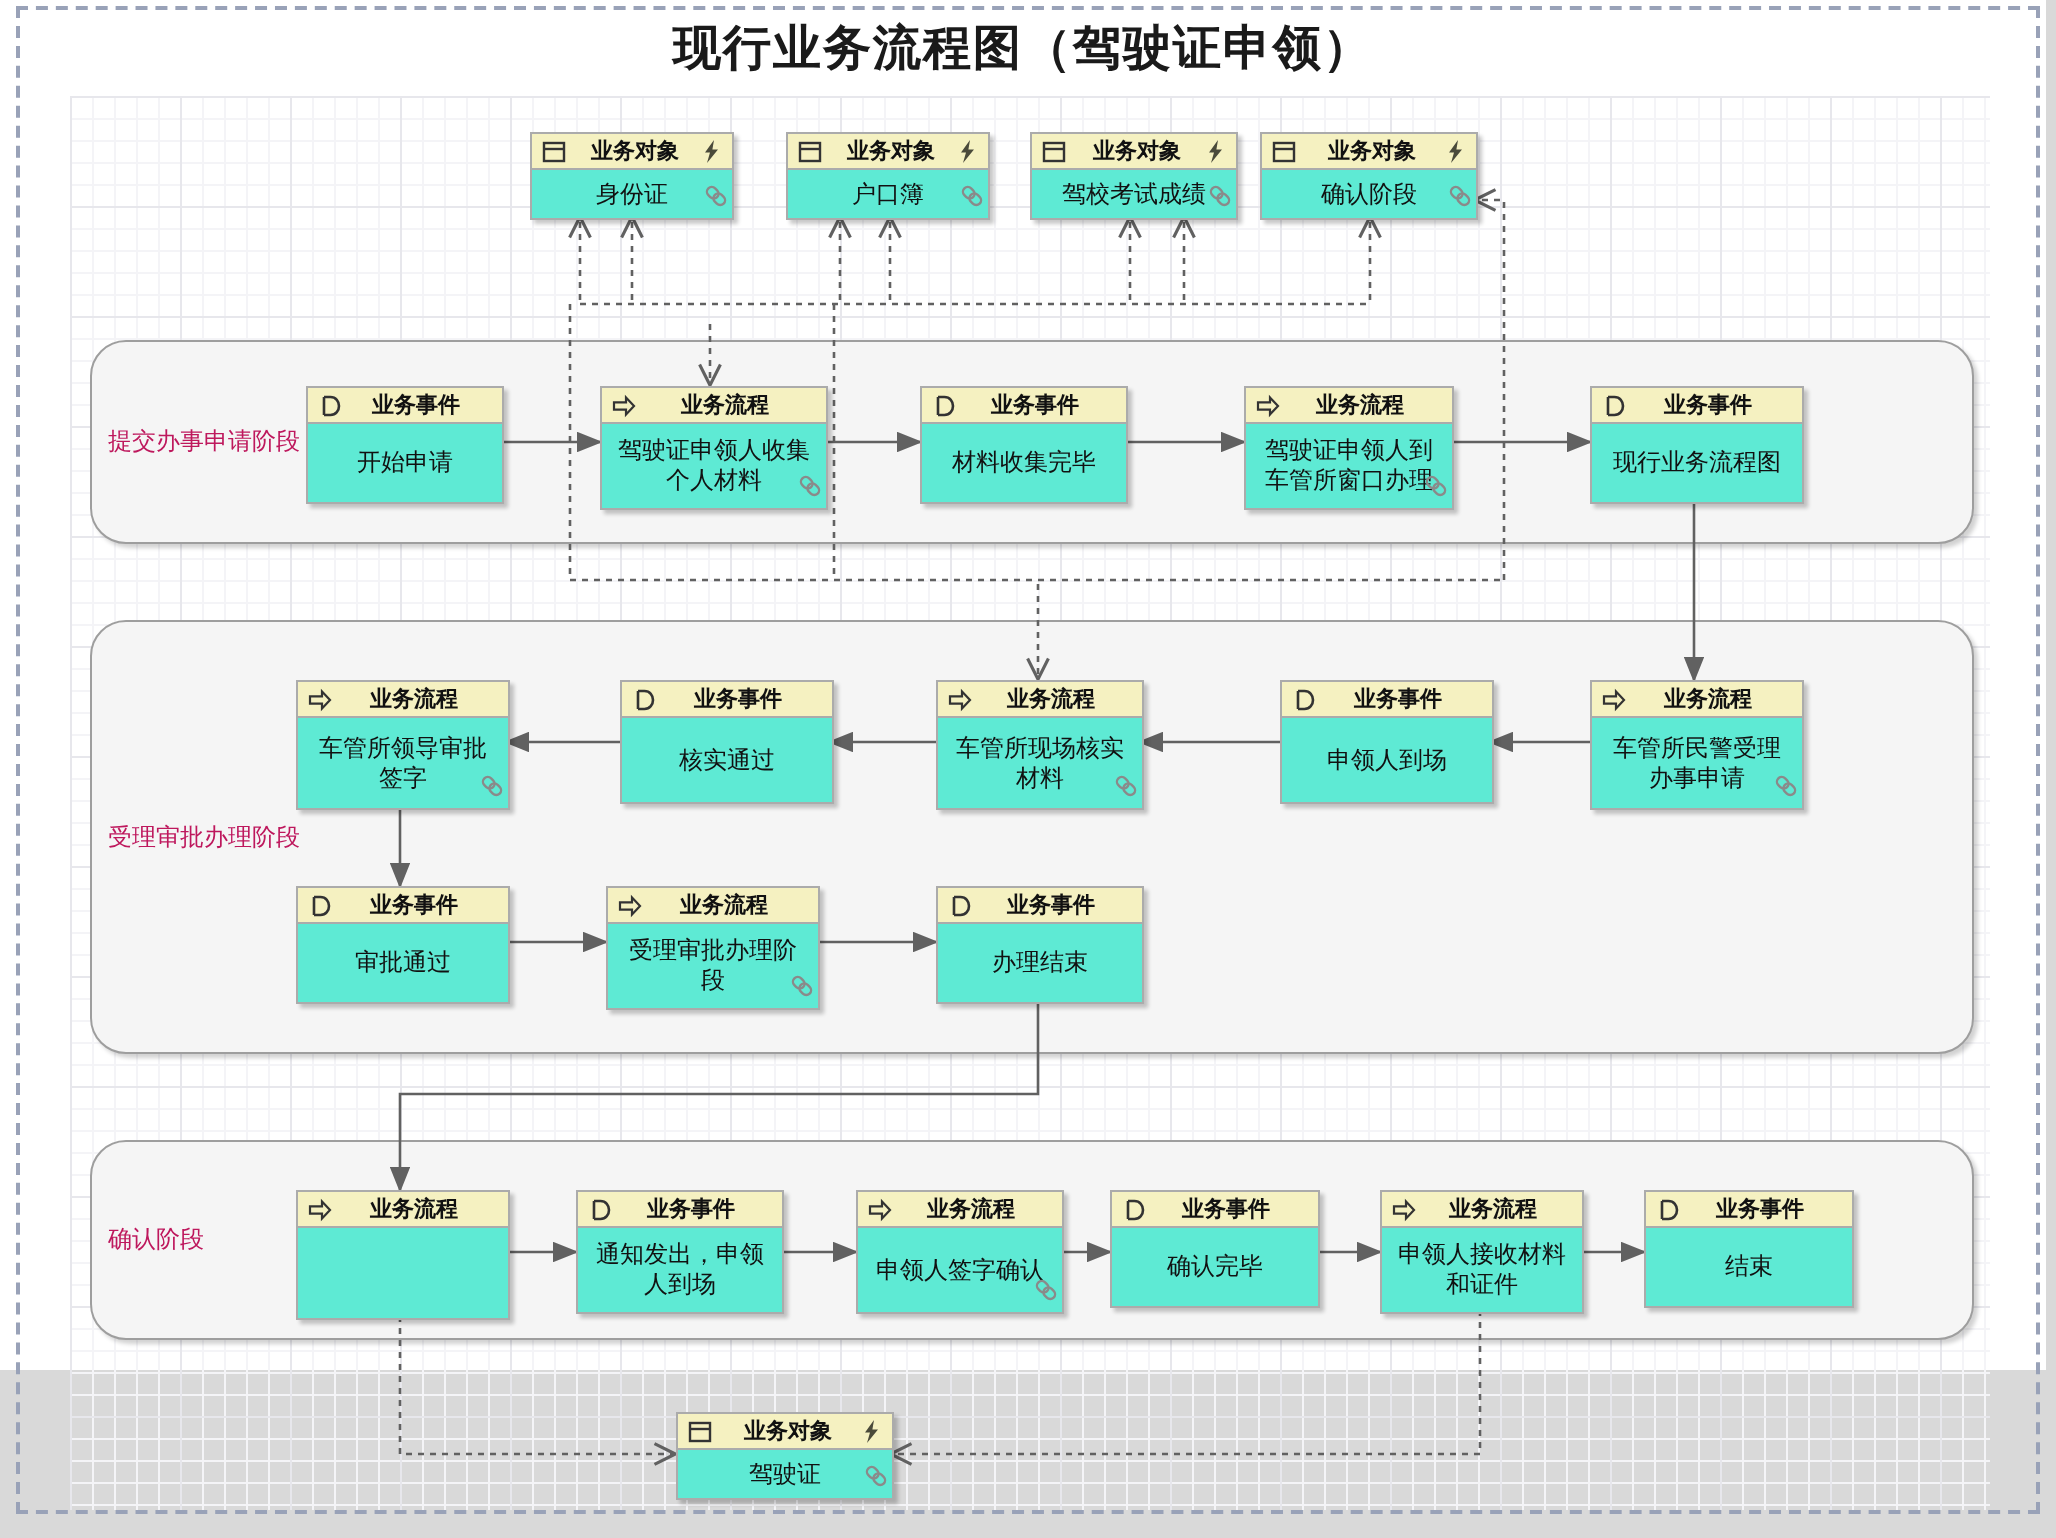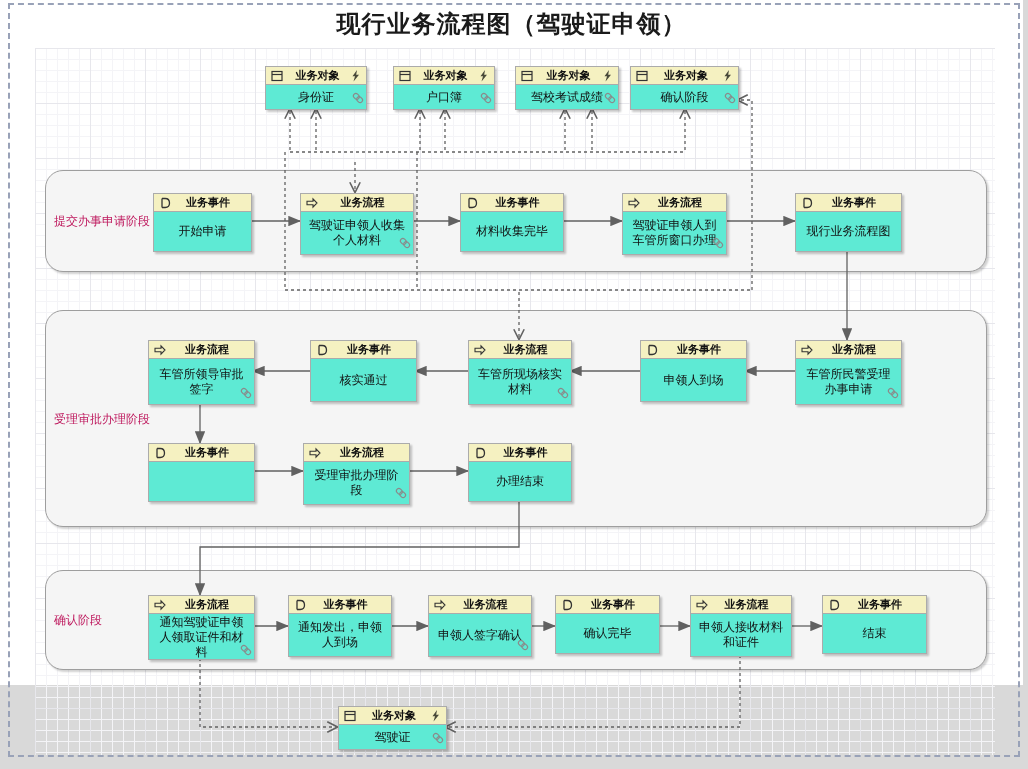--- a/index.html
+++ b/index.html
@@ -404,20 +404,23 @@
         <div class="node event" style="left: 148px; top: 443px; width: 105px; height: 57px;">
           <div class="hdr">
             <span class="ic">
               <svg xmlns="http://www.w3.org/2000/svg" width="12" height="12" viewBox="0 0 12 12">
                 <path d="M3,1.5 L3,10.5 M3,1.5 h3.2 c2.8,0 4.3,2.2 4.3,4.5 c0,2.3 -1.5,4.5 -4.3,4.5 H3" fill="none" stroke="#333" stroke-width="1.3"></path>
               </svg>
             </span>
             <span class="hlabel">业务事件</span>
             <span class="sp"></span>
           </div>
+          <div class="bd">
+            <span class="nm">审批通过</span>
+          </div>
         </div>
         <div class="node process" style="left: 303px; top: 443px; width: 105px; height: 60px;">
           <div class="hdr">
             <span class="ic">
               <svg xmlns="http://www.w3.org/2000/svg" width="12" height="12" viewBox="0 0 12 12">
                 <path d="M1,4.2 H7 V1.8 L11,6 L7,10.2 V7.8 H1 z" fill="none" stroke="#333" stroke-width="1.1"></path>
               </svg>
             </span>
             <span class="hlabel">业务流程</span>
             <span class="sp"></span>
@@ -448,29 +451,20 @@
         </div>
         <div class="node process" style="left: 148px; top: 595px; width: 105px; height: 63px;">
           <div class="hdr">
             <span class="ic">
               <svg xmlns="http://www.w3.org/2000/svg" width="12" height="12" viewBox="0 0 12 12">
                 <path d="M1,4.2 H7 V1.8 L11,6 L7,10.2 V7.8 H1 z" fill="none" stroke="#333" stroke-width="1.1"></path>
               </svg>
             </span>
             <span class="hlabel">业务流程</span>
             <span class="sp"></span>
-          </div>
-          <div class="bd">
-            <span class="nm">通知驾驶证申领人领取证件和材料</span>
-            <span class="lnk"><svg xmlns="http://www.w3.org/2000/svg" width="12" height="12" viewBox="0 0 12 12">
-                <g transform="rotate(45 6 6)" fill="none" stroke="#8a8a8a" stroke-width="1.2">
-                  <rect x="0.6" y="3.6" width="6.2" height="4.8" rx="2.4"></rect>
-                  <rect x="5.2" y="3.6" width="6.2" height="4.8" rx="2.4"></rect>
-                </g>
-              </svg></span>
           </div>
         </div>
         <div class="node event" style="left: 288px; top: 595px; width: 102px; height: 60px;">
           <div class="hdr">
             <span class="ic">
               <svg xmlns="http://www.w3.org/2000/svg" width="12" height="12" viewBox="0 0 12 12">
                 <path d="M3,1.5 L3,10.5 M3,1.5 h3.2 c2.8,0 4.3,2.2 4.3,4.5 c0,2.3 -1.5,4.5 -4.3,4.5 H3" fill="none" stroke="#333" stroke-width="1.3"></path>
               </svg>
             </span>
             <span class="hlabel">业务事件</span>

